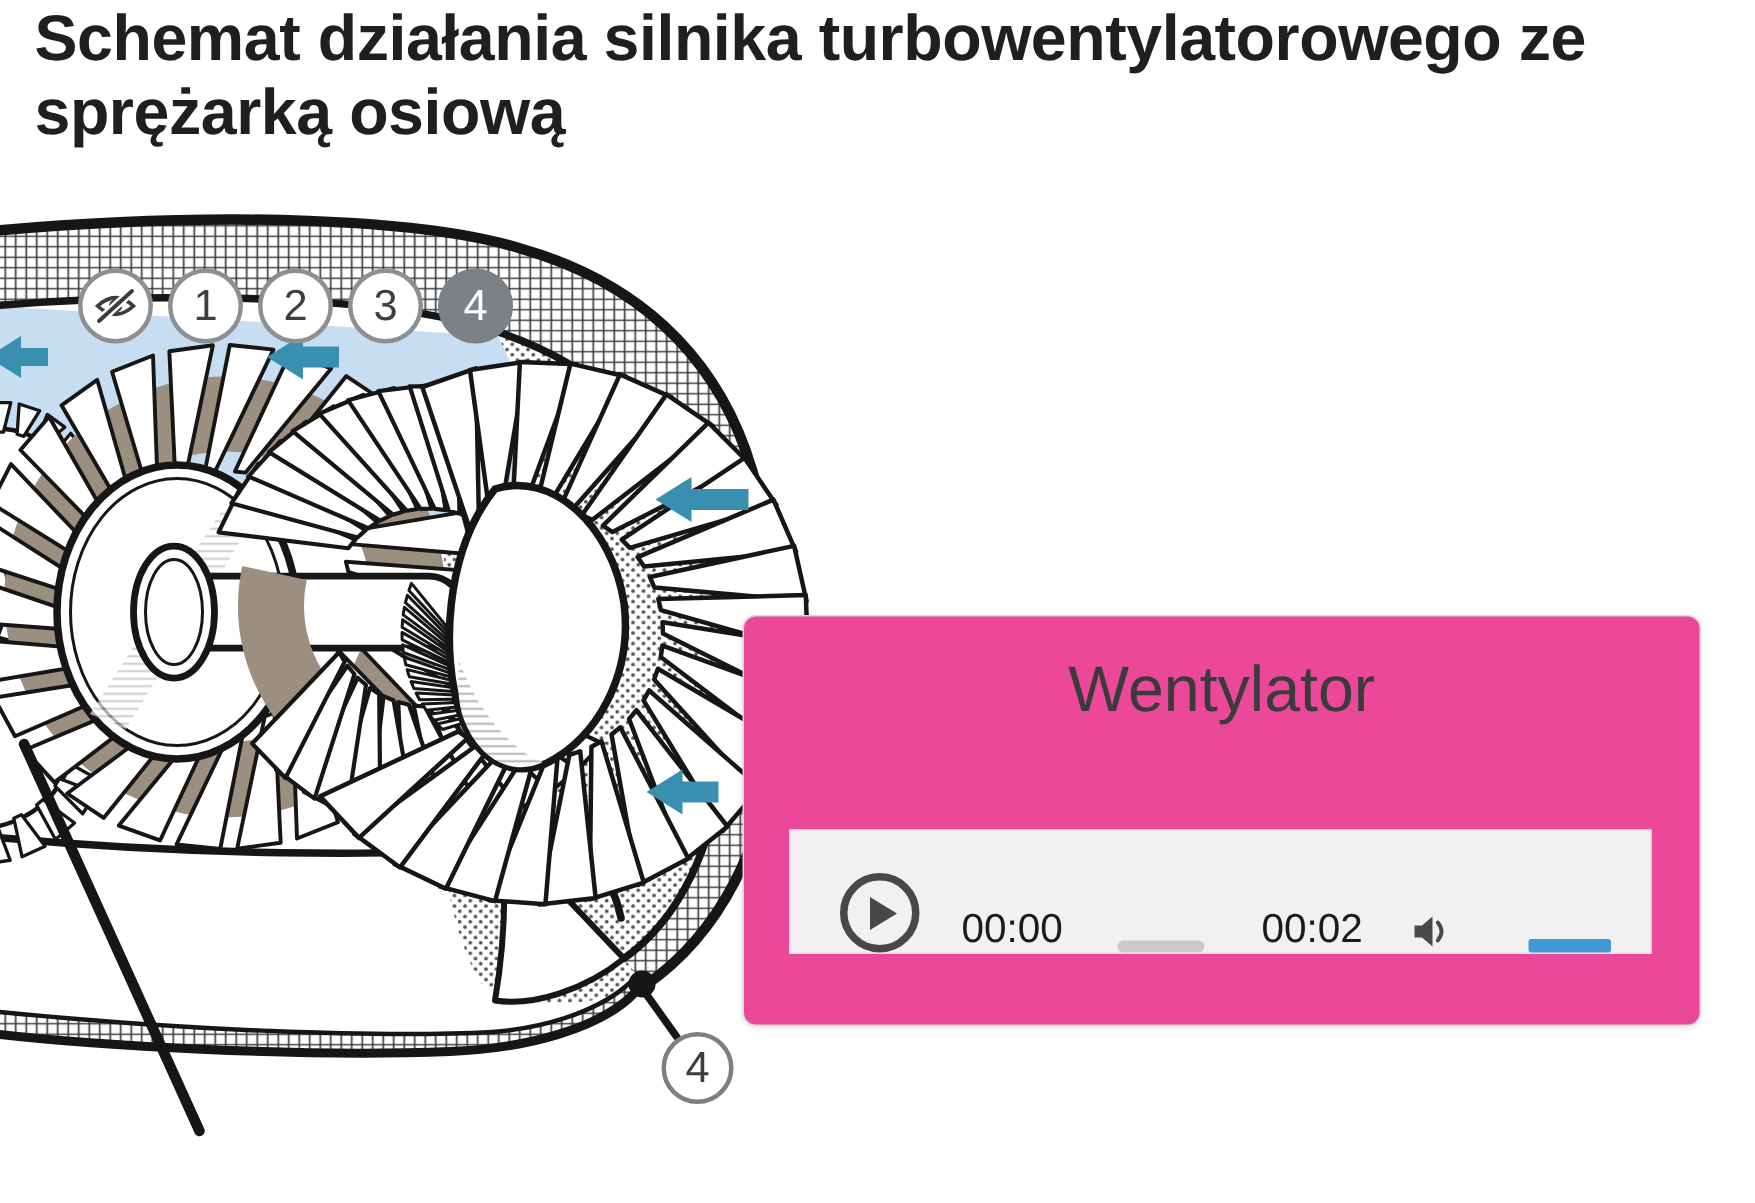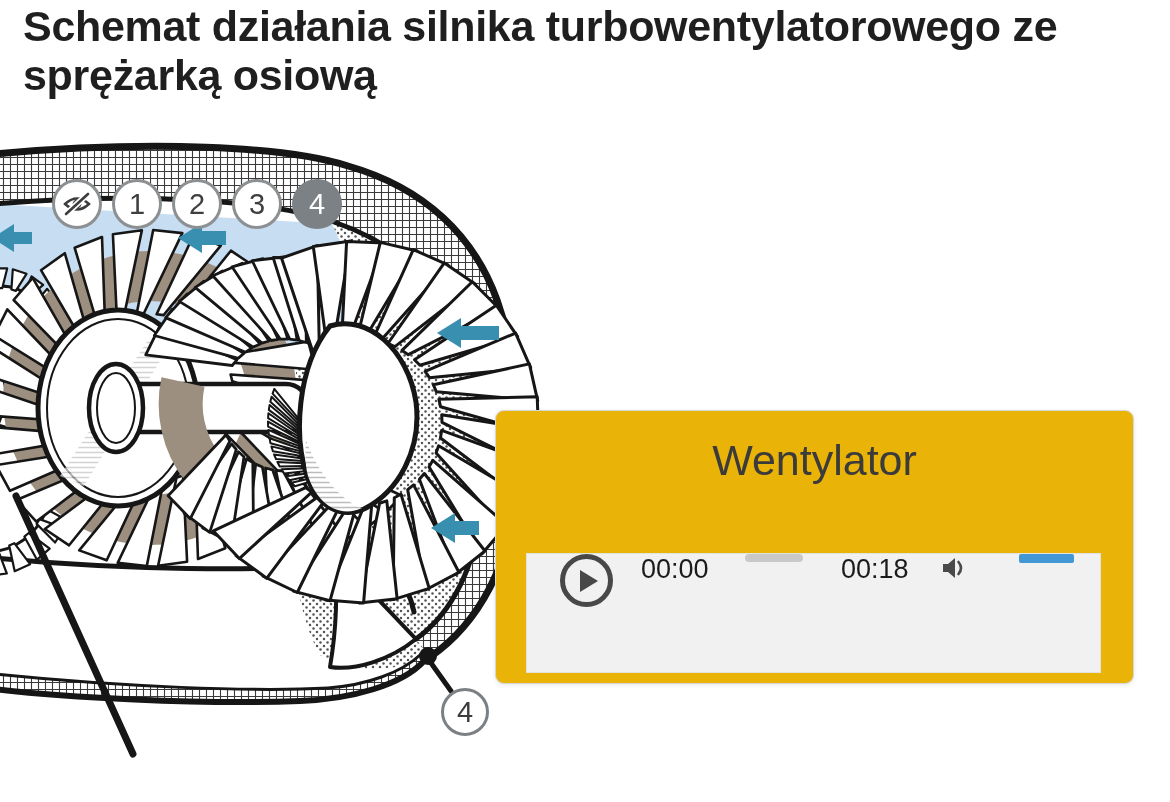--- a/index.html
+++ b/index.html
@@ -29,29 +29,29 @@
   
   .marker-chip{
     position:absolute;left:441px;top:688px;width:48px;height:48px;border-radius:50%;
     box-sizing:border-box;background:#fff;border:3px solid #7b8084;color:#3d3d3d;
     font-size:29px;display:flex;align-items:center;justify-content:center;cursor:pointer;
   }
 
   
   .card{
     position:absolute;left:495px;top:410px;width:639px;height:274px;box-sizing:border-box;
-    background:#eab308;border:1px solid #d8d8d8;border-radius:9px;
+    background:#ec4899;border:1px solid #d8d8d8;border-radius:9px;
     box-shadow:0 1px 4px rgba(0,0,0,.10);
   }
   .card h2{
     margin:26px 0 0 0;text-align:center;font-weight:400;color:#3b3b3b;font-size:43px;line-height:1.1;
   }
   .player{
-    position:absolute;left:30px;right:32px;top:142px;height:120px;box-sizing:border-box;
-    background:#f1f1f1;border:1px solid #e2e2e2;display:flex;align-items:flex-start;
+    position:absolute;left:30px;right:32px;top:142px;height:83px;box-sizing:border-box;
+    background:#f1f1f1;border:1px solid #e2e2e2;display:flex;align-items:flex-end;
   }
   .play-btn{
     width:53px;height:53px;box-sizing:border-box;border-radius:50%;
     border:5px solid #484848;background:transparent;margin-left:33px;flex:0 0 auto;
     display:flex;align-items:center;justify-content:center;cursor:pointer;padding:0;
   }
   .play-btn svg{margin-left:4px;}
   .ptime{font-size:27px;color:#1b1b1b;margin-left:28px;width:76px;flex:0 0 auto;}
   .ptime.dur{margin-left:38px;}
   .seek{width:58px;height:8px;border-radius:4px;background:#c9c9c9;margin-left:28px;flex:0 0 auto;cursor:pointer;}
@@ -288,21 +288,21 @@
   <section class="card">
     <h2>Wentylator</h2>
     <div class="player">
       <button class="play-btn">
         <svg width="20" height="24" viewBox="0 0 20 24">
           <polygon points="1,1 19,12 1,23" fill="#484848"></polygon>
         </svg>
       </button>
       <span class="ptime">00:00</span>
       <div class="seek"></div>
-      <span class="ptime dur">00:18</span>
+      <span class="ptime dur">00:02</span>
       <button class="vol-btn">
         <svg width="30" height="28" viewBox="0 0 30 28">
           <polygon points="4,10 9,10 16,4 16,24 9,18 4,18" fill="#4a4a4a"></polygon>
           <path d="M19.5,8 Q24.5,14 19.5,20" fill="none" stroke="#4a4a4a" stroke-width="2.6" stroke-linecap="round"></path>
         </svg>
       </button>
       <div class="volbar"></div>
     </div>
   </section>
 

